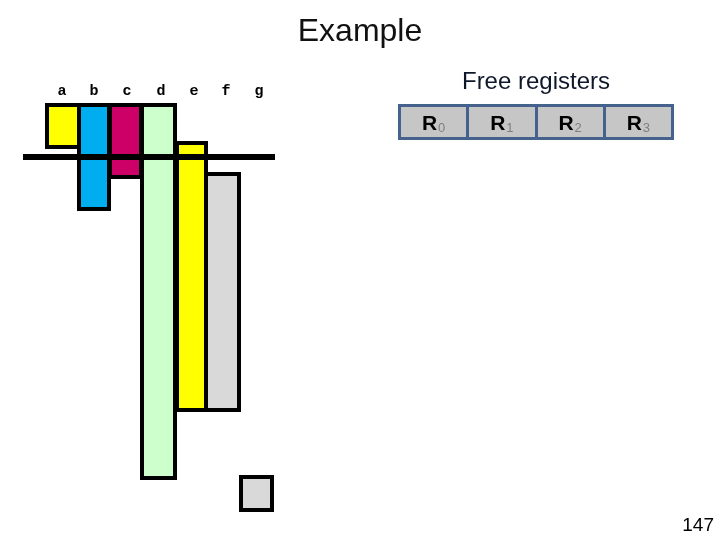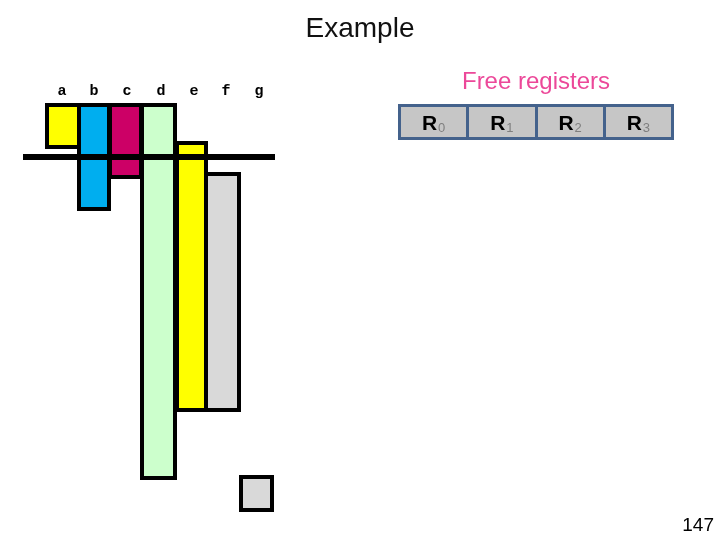--- a/index.html
+++ b/index.html
@@ -7,21 +7,21 @@
     width: 720px; height: 540px;
     background: #ffffff;
     position: relative;
     overflow: hidden;
     font-family: "Liberation Sans", sans-serif;
   }
   .slide-title {
     position: absolute;
     top: 12px; left: 0; width: 720px;
     text-align: center;
-    font-size: 28px;
+    font-size: 32px;
     font-weight: 400;
     color: #111111;
     letter-spacing: 0px;
   }
   .var-label {
     position: absolute;
     top: 84px;
     transform: translateX(-50%);
     font-family: "Liberation Mono", "DejaVu Sans Mono", monospace;
     font-weight: 700;
@@ -36,21 +36,21 @@
   }
   .current-line {
     position: absolute;
     z-index: 10;
   }
   .free-registers-title {
     position: absolute;
     top: 67px; left: 398px; width: 276px;
     text-align: center;
     font-size: 24px;
-    color: #ec4899;
+    color: #0f172a;
     line-height: 28px;
   }
   .register-table {
     position: absolute;
     top: 104px; left: 398px;
     width: 276px; height: 36px;
     box-sizing: border-box;
     display: flex;
     gap: 3px;
     padding: 3px;

